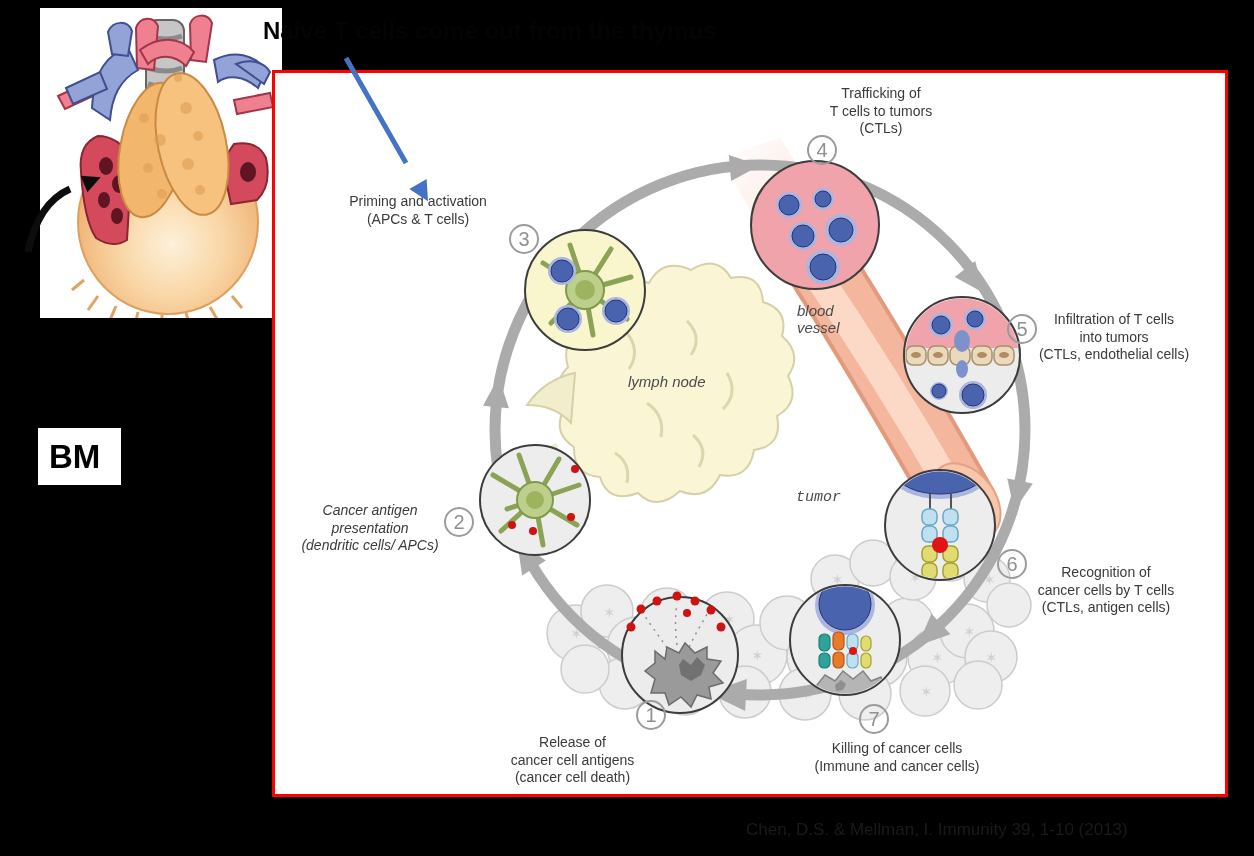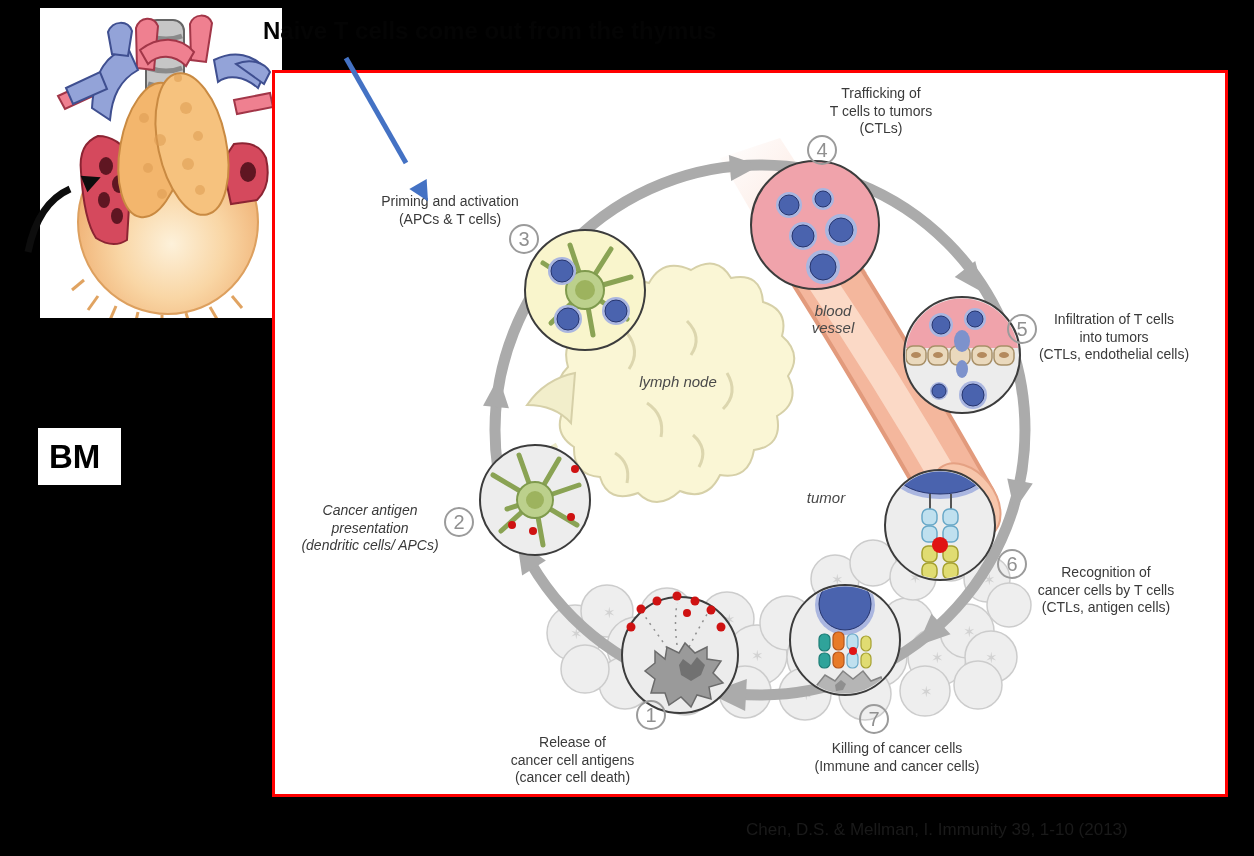--- a/index.html
+++ b/index.html
@@ -15,21 +15,21 @@
   
   #figure-panel{left:272px;top:70px;width:950px;height:721px;background:#fff;border:3px solid #ff0000;z-index:1;}
   #figure-panel svg{position:absolute;left:0;top:0;}
   
   .step-label{position:absolute;z-index:3;text-align:center;font-size:14px;line-height:1.25;
               color:#3a3a3a;white-space:pre-line;}
   
   .badge{position:absolute;z-index:3;width:30px;height:30px;border:2px solid #9b9b9b;border-radius:50%;
          box-sizing:border-box;color:#909090;font-size:20px;line-height:26px;text-align:center;background:transparent;}
   
-  .ital{position:absolute;z-index:3;font-style:italic;font-size:15px;color:#4a4a4a;text-align:center;white-space:pre-line;}
+  .ital{position:absolute;z-index:3;font-style:italic;font-size:15px;color:#4a4a4a;text-align:left;white-space:pre-line;}
   
   #citation{left:746px;top:820px;width:506px;z-index:2;font-size:17px;color:#1a1a1a;white-space:nowrap;}
   
   #overlay{left:0;top:0;z-index:5;pointer-events:none;}
 </style>
 </head>
 <body>
 
 <div id="thymus-card" class="abs">
   <svg width="242" height="310" viewBox="0 0 242 310">
@@ -390,21 +390,21 @@
     </g>
   </svg>
 </div>
 
 <div class="step-label" style="left:460px;top:726px;width:225px;margin-top:8px;">Release of
 cancer cell antigens
 (cancer cell death)</div>
 <div class="step-label" style="left:276px;top:502px;width:188px;font-style:italic;">Cancer antigen
 presentation
 (dendritic cells/ APCs)</div>
-<div class="step-label" style="left:326px;top:193px;width:248px;">Priming and activation
+<div class="step-label" style="left:294px;top:193px;width:248px;">Priming and activation
 (APCs &amp; T cells)</div>
 <div class="step-label" style="left:770px;top:85px;width:222px;">Trafficking of
 T cells to tumors
 (CTLs)</div>
 <div class="step-label" style="left:1000px;top:311px;width:228px;">Infiltration of T cells
 into tumors
 (CTLs, endothelial cells)</div>
 <div class="step-label" style="left:992px;top:564px;width:228px;">Recognition of
 cancer cells by T cells
 (CTLs, antigen cells)</div>
@@ -415,21 +415,21 @@
 <div class="badge" style="left:444px;top:507px;">2</div>
 <div class="badge" style="left:509px;top:224px;">3</div>
 <div class="badge" style="left:807px;top:135px;">4</div>
 <div class="badge" style="left:1007px;top:314px;">5</div>
 <div class="badge" style="left:997px;top:549px;">6</div>
 <div class="badge" style="left:859px;top:704px;">7</div>
 
 <div class="ital" style="left:628px;top:373px;width:100px;">lymph node</div>
 <div class="ital" style="left:797px;top:302px;width:72px;">blood
 vessel</div>
-<div class="ital" style="left:796px;top:489px;width:60px;">tumor</div>
+<div class="ital" style="left:796px;top:489px;width:60px;font-family:Liberation Mono, monospace;">tumor</div>
 
 <svg id="overlay" class="abs" width="1254" height="856" viewBox="0 0 1254 856">
   <g>
     <line x1="346" y1="58" x2="406" y2="163" stroke="#4472c4" stroke-width="5"></line>
     <polygon points="0,-10 20,0 0,10" fill="#4472c4" transform="translate(418,184) rotate(60)"></polygon>
   </g>
   <g>
     <path d="M28,252 Q38,203 70,189" stroke="#0d0d0d" stroke-width="7" fill="none"></path>
     <polygon points="0,-9 18,0 0,9" fill="#0d0d0d" transform="translate(84,184) rotate(-22)"></polygon>
   </g>

